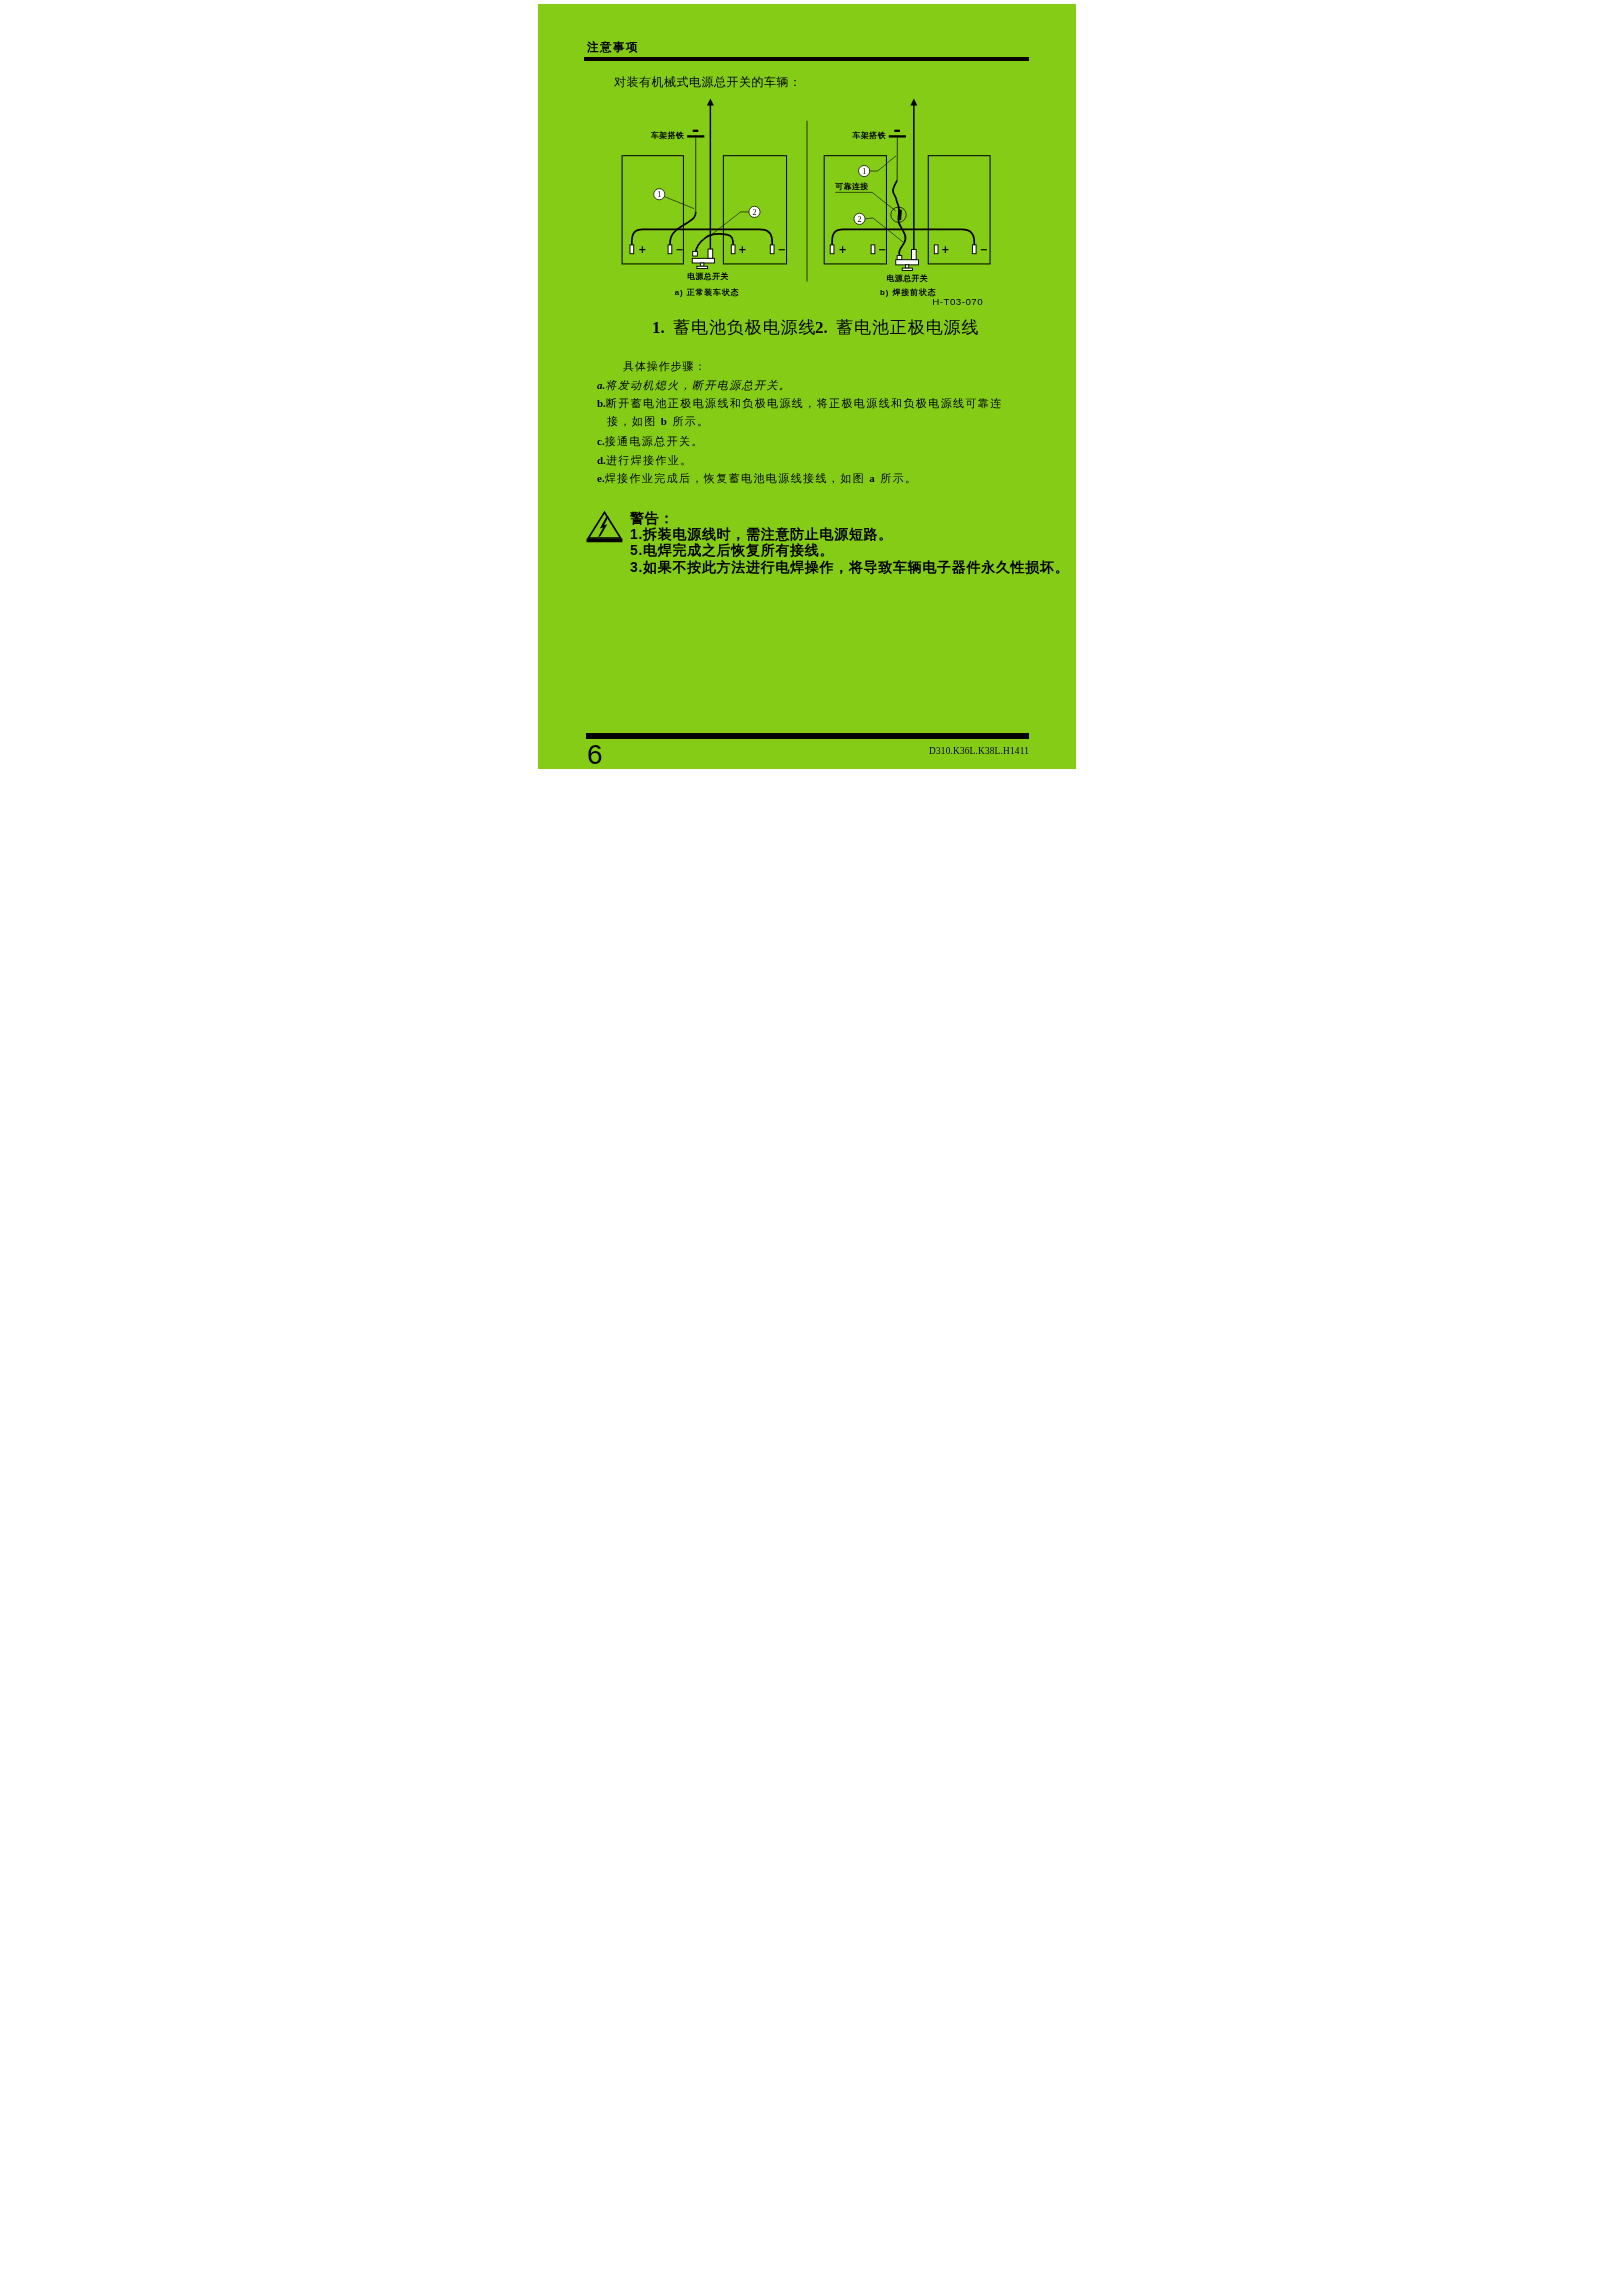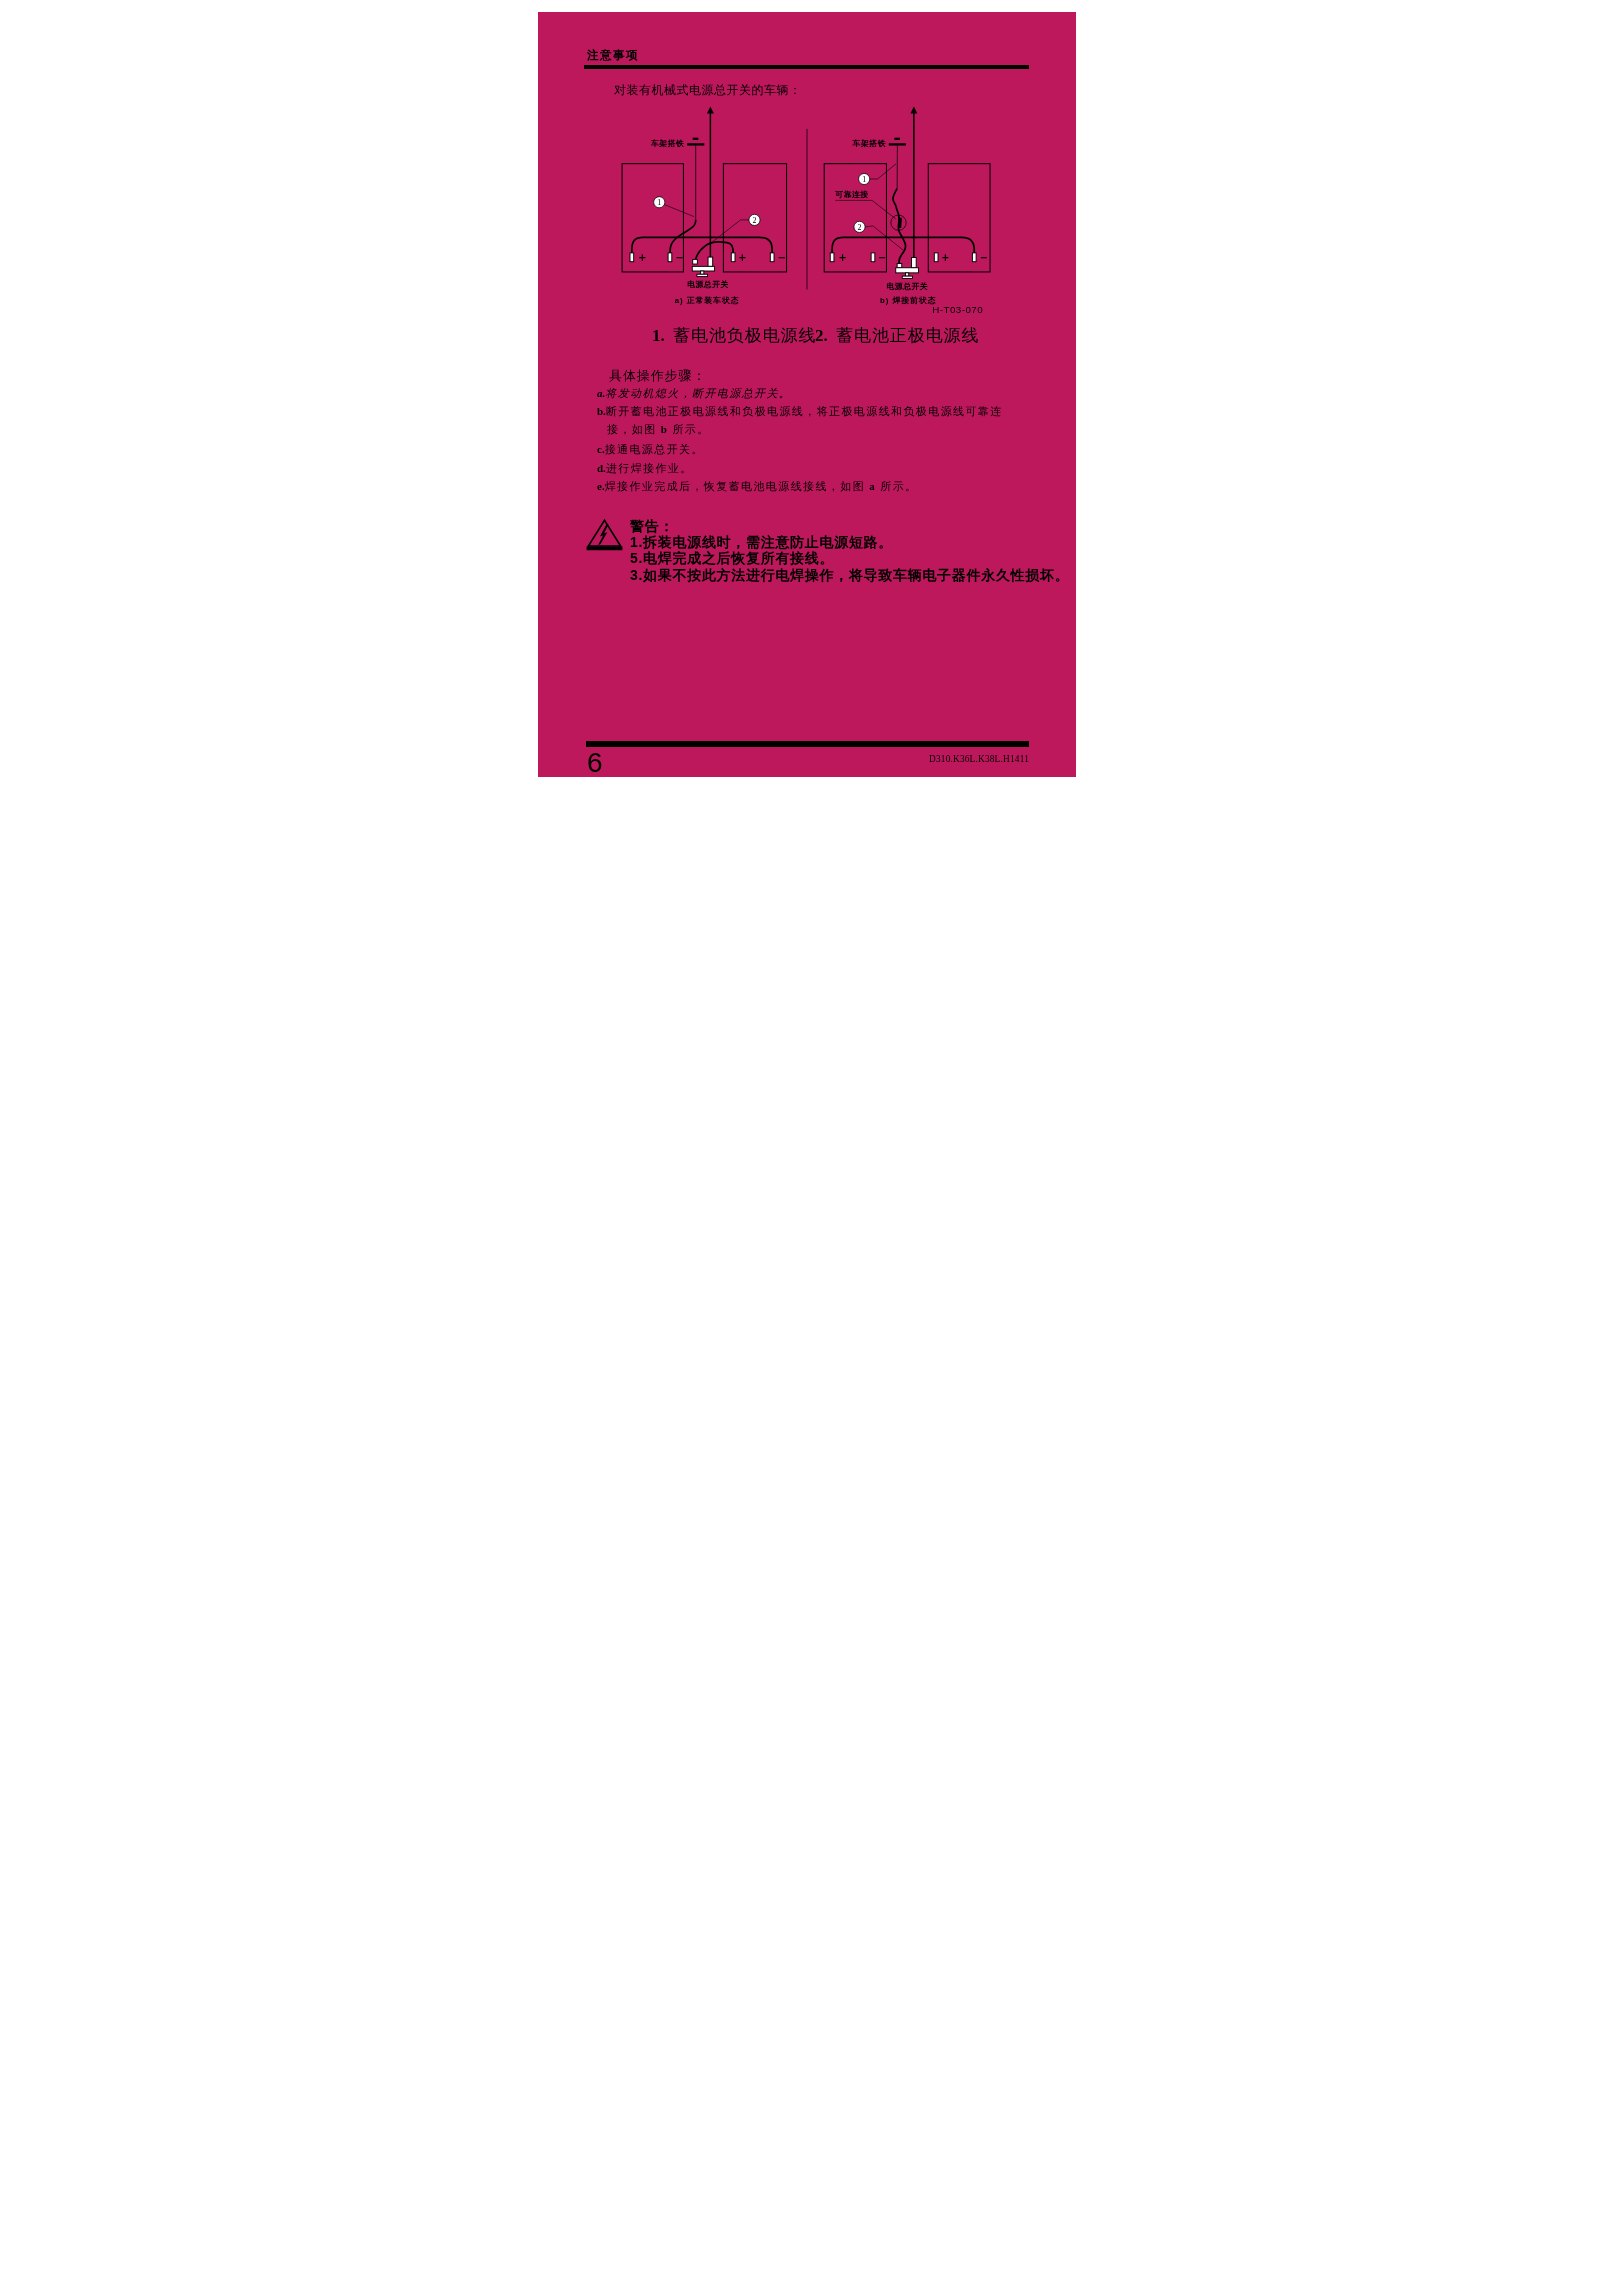--- a/index.html
+++ b/index.html
@@ -1,41 +1,41 @@
 <!DOCTYPE html>
 <html style="font-size:7.4px"><head>
 <meta charset="utf-8">
 <style>
   html,body{margin:0;padding:0;background:#ffffff;}
   .page{
     position:relative;
     width:538px;height:765px;
-    margin:12px auto;
-    background:#be185d;
+    margin:4px auto;
+    background:#84cc16;
     color:#000;
     overflow:hidden;
     font-family:"Liberation Serif","DejaVu Serif",serif;
   }
   .abs{position:absolute;white-space:nowrap;}
   .header-title{
     left:49px;top:36px;
     font-family:"Liberation Sans","DejaVu Sans",sans-serif;
     font-weight:700;font-size:11.6px;letter-spacing:1.4px;
   }
   .rule{position:absolute;background:#000;}
   .rule-top{left:46px;top:53px;width:445px;height:3.7px;}
   .rule-bottom{left:48px;top:729px;width:443px;height:5.6px;}
   .intro{
     left:76px;top:70px;
     font-size:12px;letter-spacing:0.5px;
   }
   .legend-item{top:312px;font-size:17px;letter-spacing:0.9px;}
   .legend-num{font-weight:700;letter-spacing:0;}
   .legend-label{margin-left:8.4px;}
-  .steps-title{left:71px;top:355px;font-size:13px;letter-spacing:0.9px;}
+  .steps-title{left:85px;top:355px;font-size:11px;letter-spacing:0.9px;}
   .step{left:59px;font-size:11px;letter-spacing:1.4px;}
   .step .pfx{font-weight:700;letter-spacing:0;}
   .step .fig-ref{font-weight:700;}
   .step-a{top:374px;font-style:italic;}
   .step-b1{top:392px;}
   .step-b2{top:410px;left:69px;}
   .step-c{top:430px;}
   .step-d{top:449px;}
   .step-e{top:467px;}
   .warn{

